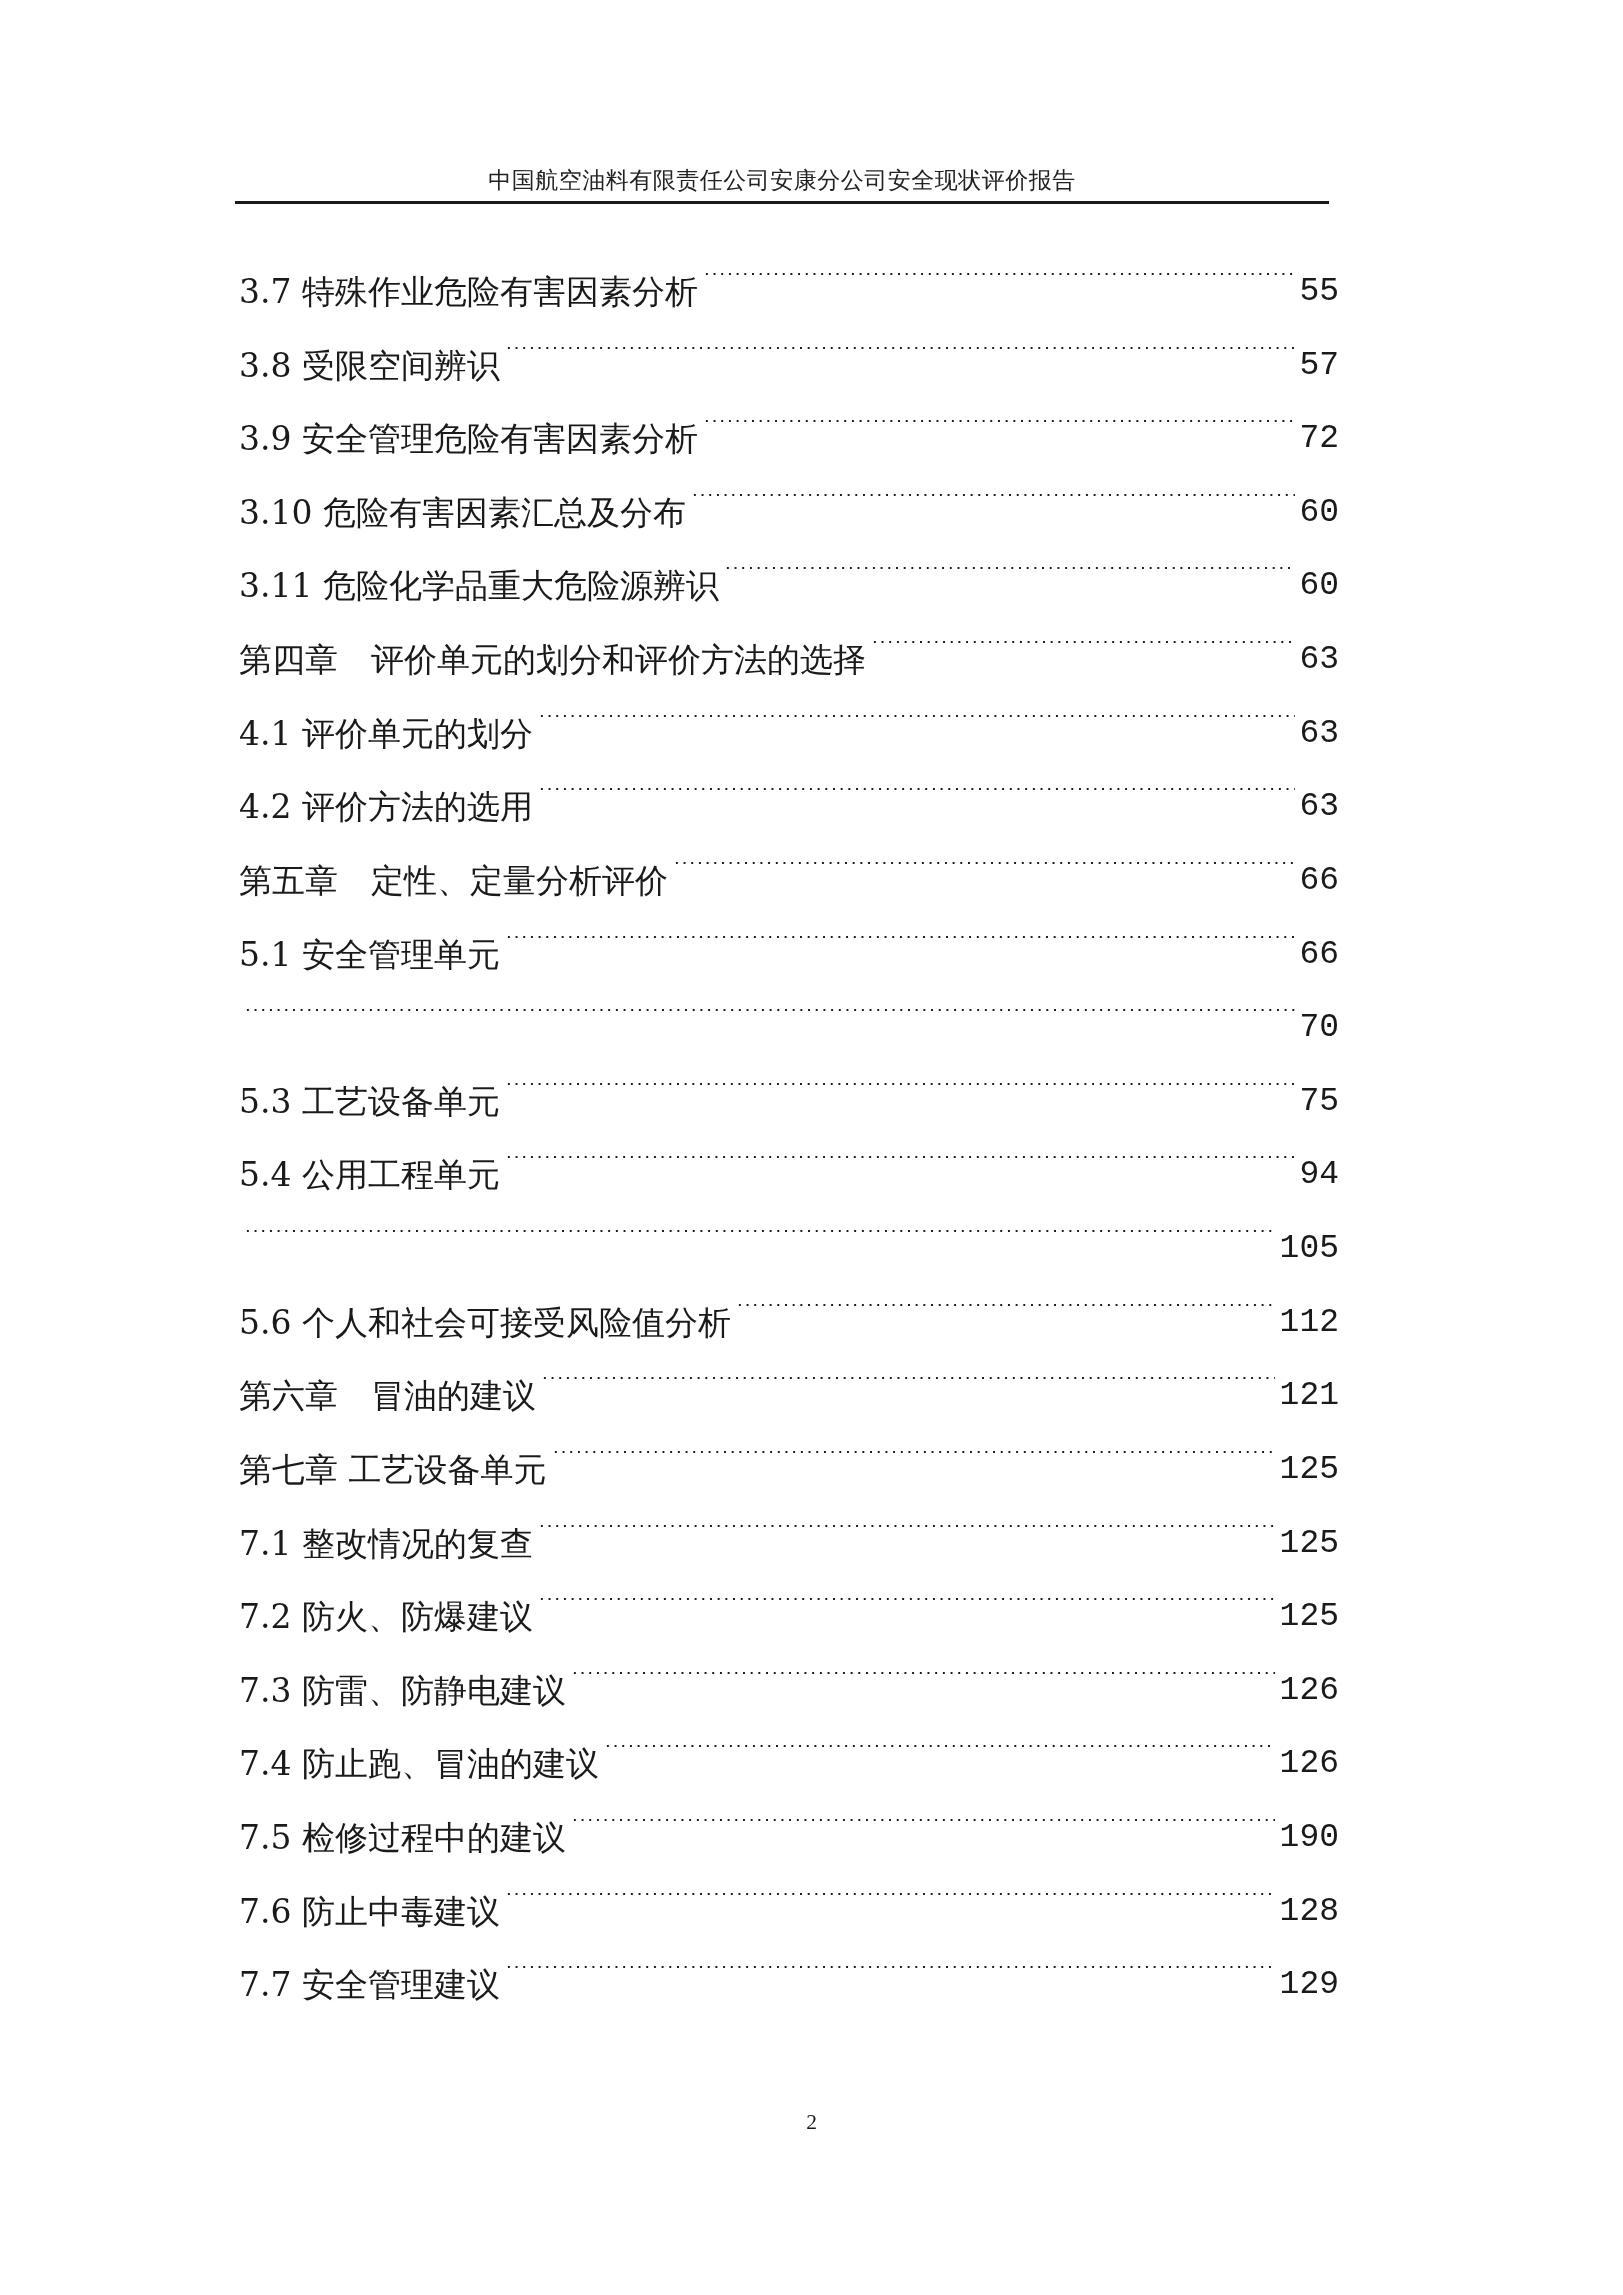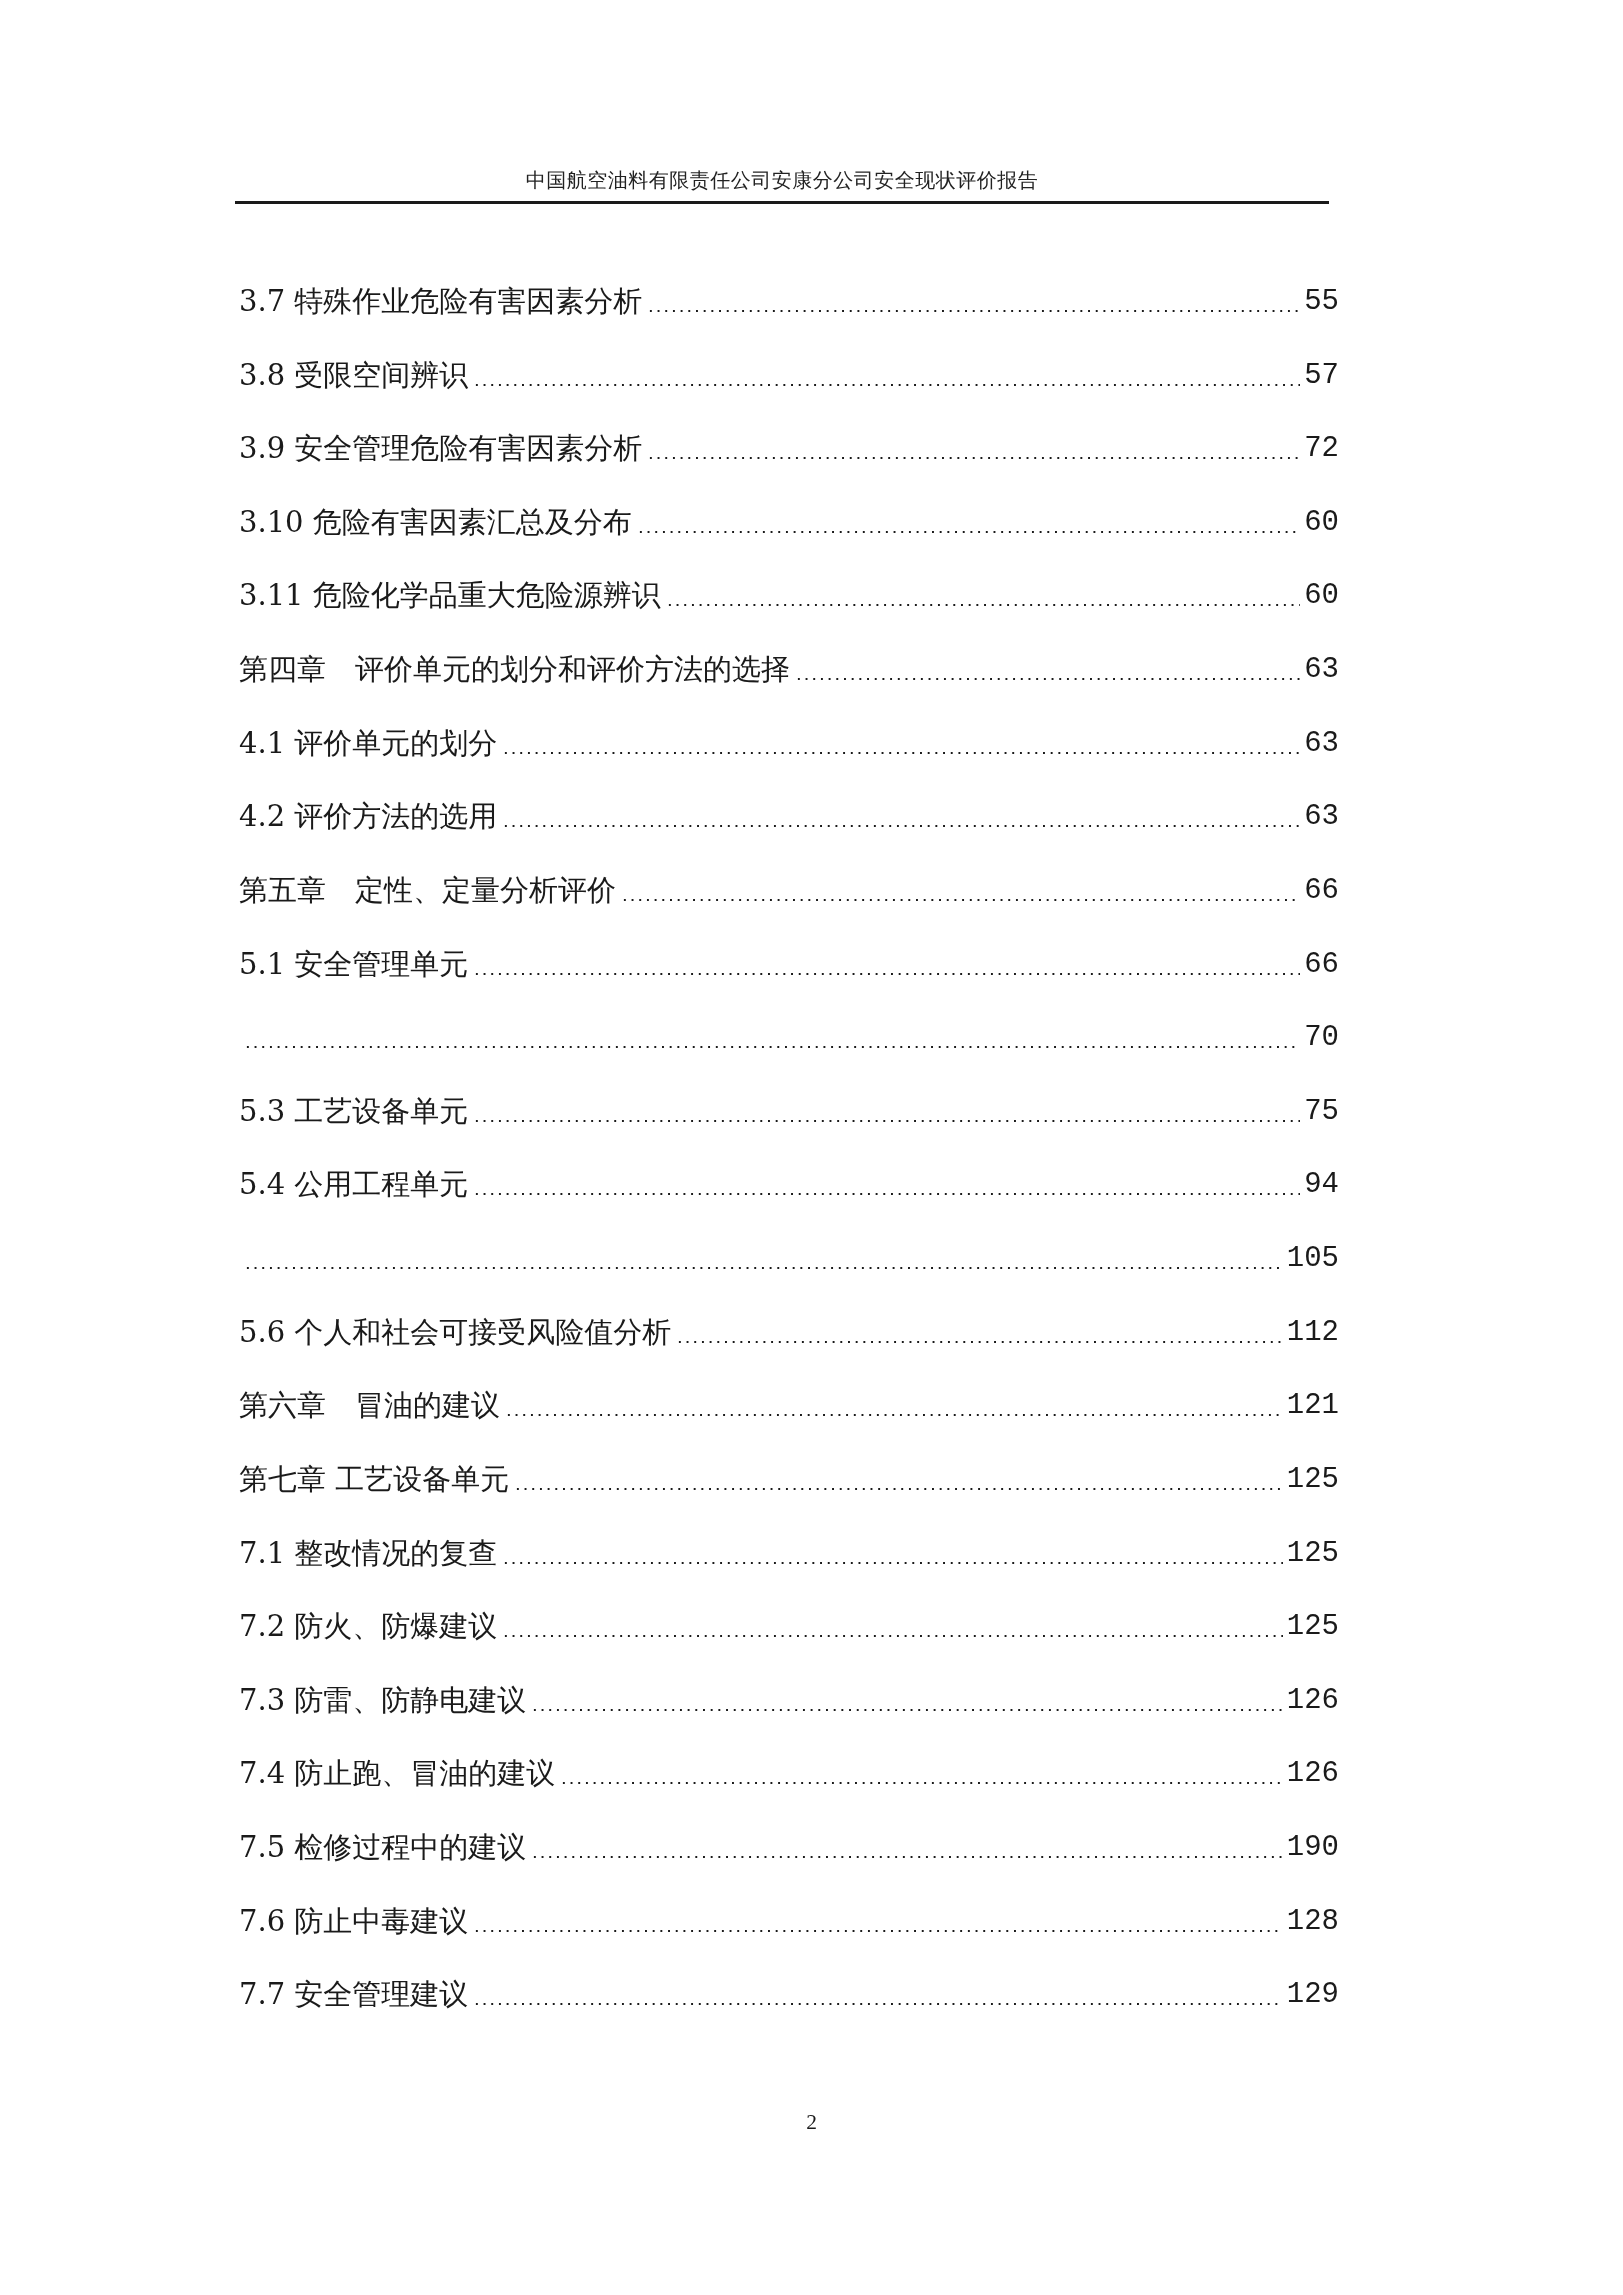--- a/index.html
+++ b/index.html
@@ -21,21 +21,21 @@
     top: 0;
     width: 1094px;
     height: 204px;
   }
   .header-title {
     position: absolute;
     left: 0;
     right: 0;
     top: 165px;
     text-align: center;
-    font-size: 20px;
+    font-size: 23px;
     line-height: 31px;
     letter-spacing: 0.5px;
     color: #222;
   }
   .header-rule {
     position: absolute;
     left: 0;
     right: 0;
     top: 201px;
     height: 2.6px;
@@ -46,22 +46,21 @@
     left: 239px;
     top: 271px;
     width: 1100px;
   }
   .toc-row {
     position: absolute;
     left: 0;
     width: 1100px;
     height: 51px;
     display: flex;
-    align-items: flex-end;
-    font-size: 29px;
+    font-size: 33px;
     line-height: 41px;
   }
   .toc-label {
     white-space: pre;
     flex: 0 0 auto;
   }
   .toc-dots {
     flex: 1 1 auto;
     height: 6.1px;
     margin: 0 4.1px 8.2px 5.1px;

